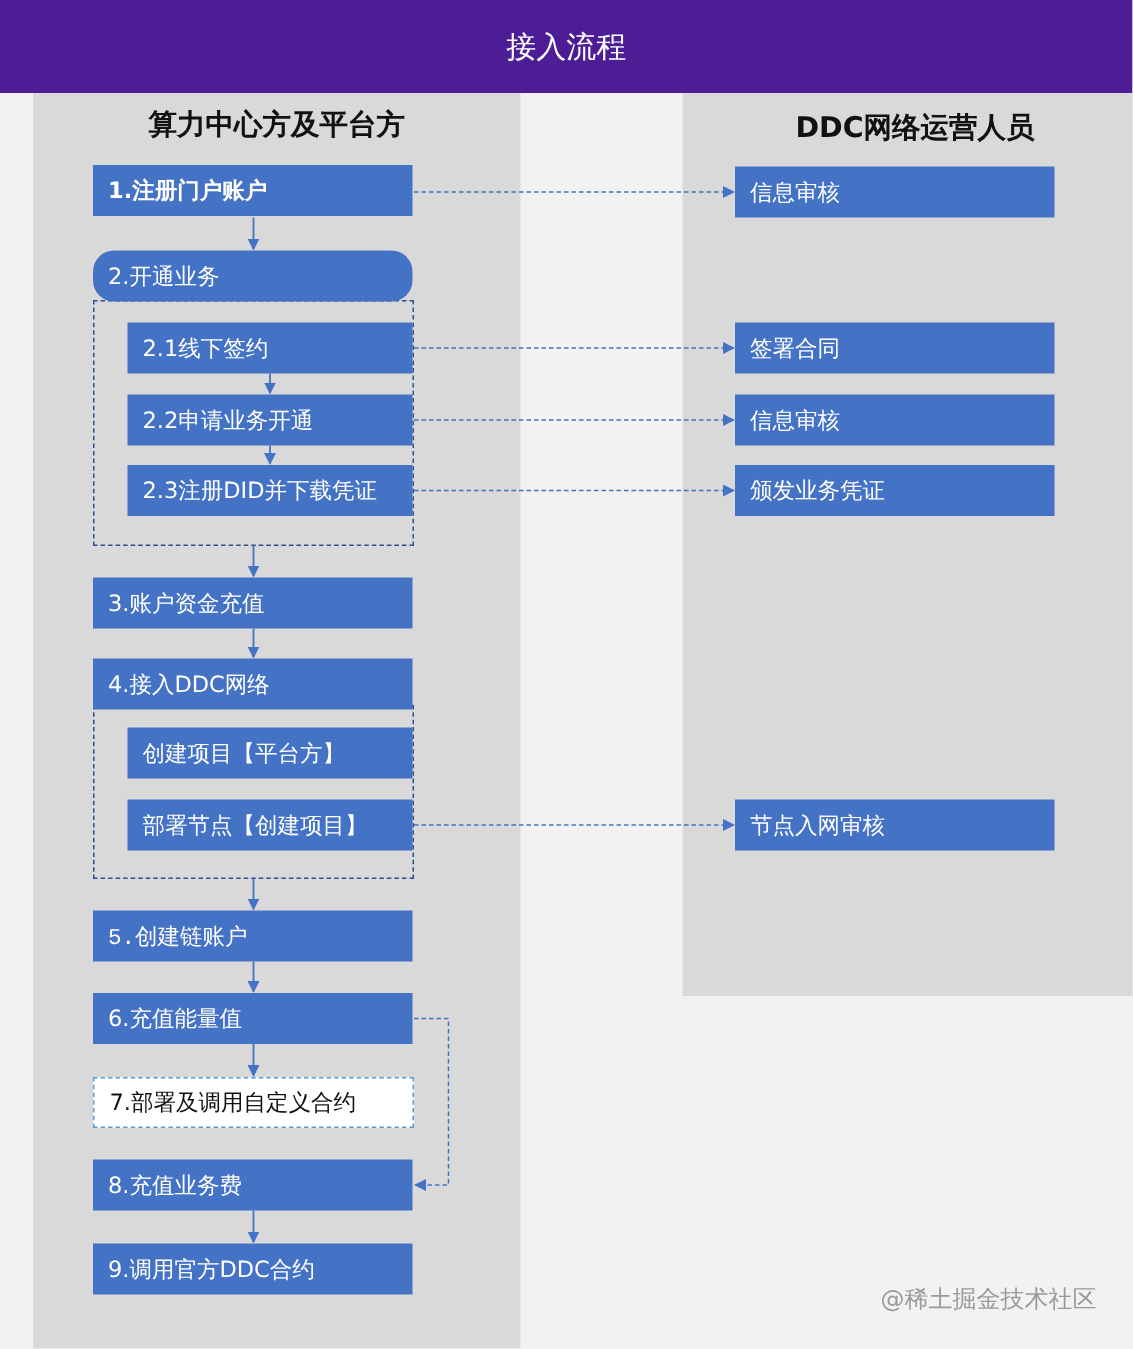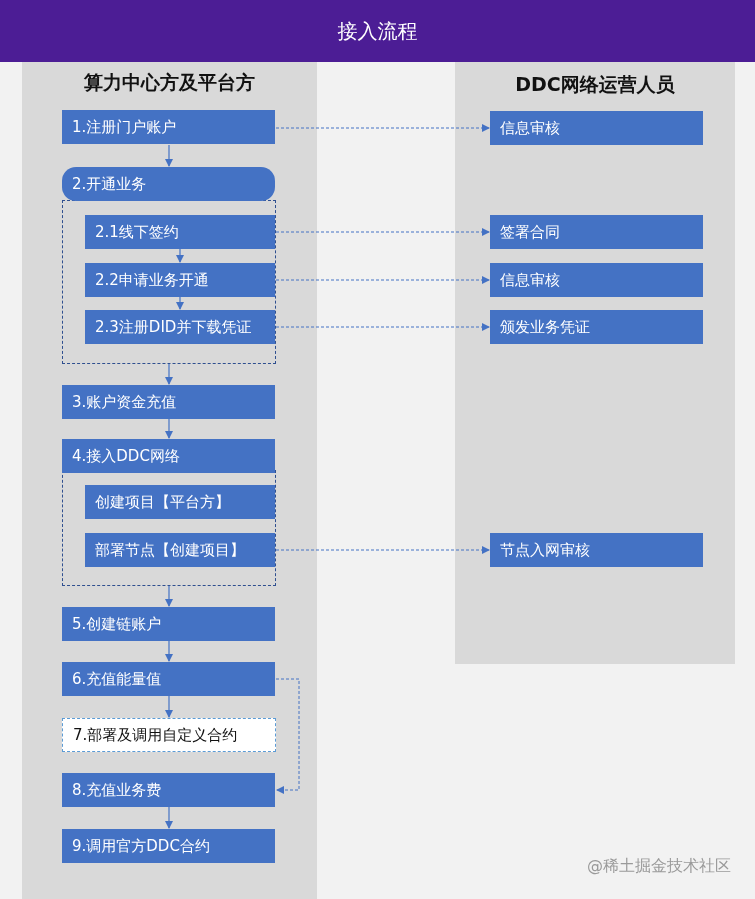--- a/index.html
+++ b/index.html
@@ -1,18 +1,18 @@
 <!DOCTYPE html>
 <html><head>
 <meta charset="utf-8">
 <style>
   html,body{margin:0;padding:0;}
   body{width:755px;height:899px;background:#f2f2f2;position:relative;overflow:hidden;font-family:"DejaVu Sans","Liberation Sans",sans-serif;}
   .header{position:absolute;left:0;top:0;width:755px;height:62px;background:#4c1d95;color:#fff;font-size:20px;display:flex;align-items:center;justify-content:center;}
-  .lane{position:absolute;background:#d9d9d9;}
+  .lane{position:absolute;background:#d9d9d9;padding-left:30px;}
   .lane-title{position:absolute;left:0;width:100%;text-align:center;font-size:19px;font-weight:bold;color:#111;}
   .box{position:absolute;background:#4472c4;color:#fff;font-size:15px;display:flex;align-items:center;box-sizing:border-box;padding-left:10px;}
   .box.white{background:#fff;color:#111;border:1.5px dashed #5b9bd5;}
   .group{position:absolute;border:1.5px dashed #2f4f8f;box-sizing:border-box;}
   svg.lines{position:absolute;left:0;top:0;}
   .watermark{position:absolute;right:24px;top:856px;font-size:16px;color:#9a9a9a;}
 </style>
 </head>
 <body>
 
@@ -21,30 +21,30 @@
 <div class="lane" style="left:22px;top:62px;width:295px;height:837px;">
   <div class="lane-title" style="top:8px;">算力中心方及平台方</div>
 </div>
 <div class="lane" style="left:455px;top:62px;width:280px;height:602px;">
   <div class="lane-title" style="top:10px;">DDC网络运营人员</div>
 </div>
 
 <div class="group" style="left:62px;top:200px;width:214px;height:164px;"></div>
 <div class="group" style="left:62px;top:470px;width:214px;height:116px;"></div>
 
-<div class="box" style="left:62px;top:110px;width:213px;height:34px;">1.注册门户账户</div>
+<div class="box" style="left:62px;top:110px;width:213px;height:34px;font-weight:bold;">1.注册门户账户</div>
 <div class="box" style="left:62px;top:167px;width:213px;height:34px;border-radius:14px;">2.开通业务</div>
 <div class="box" style="left:85px;top:215px;width:190px;height:34px;">2.1线下签约</div>
 <div class="box" style="left:85px;top:263px;width:190px;height:34px;">2.2申请业务开通</div>
 <div class="box" style="left:85px;top:310px;width:190px;height:34px;">2.3注册DID并下载凭证</div>
 <div class="box" style="left:62px;top:385px;width:213px;height:34px;">3.账户资金充值</div>
 <div class="box" style="left:62px;top:439px;width:213px;height:34px;">4.接入DDC网络</div>
 <div class="box" style="left:85px;top:485px;width:190px;height:34px;">创建项目【平台方】</div>
 <div class="box" style="left:85px;top:533px;width:190px;height:34px;">部署节点【创建项目】</div>
-<div class="box" style="left:62px;top:607px;width:213px;height:34px;">5.创建链账户</div>
+<div class="box" style="left:62px;top:607px;width:213px;height:34px;font-family:Liberation Mono, monospace;">5.创建链账户</div>
 <div class="box" style="left:62px;top:662px;width:213px;height:34px;">6.充值能量值</div>
 <div class="box white" style="left:62px;top:718px;width:214px;height:34px;text-align:right;">7.部署及调用自定义合约</div>
 <div class="box" style="left:62px;top:773px;width:213px;height:34px;">8.充值业务费</div>
 <div class="box" style="left:62px;top:829px;width:213px;height:34px;">9.调用官方DDC合约</div>
 
 <div class="box" style="left:490px;top:111px;width:213px;height:34px;">信息审核</div>
 <div class="box" style="left:490px;top:215px;width:213px;height:34px;">签署合同</div>
 <div class="box" style="left:490px;top:263px;width:213px;height:34px;">信息审核</div>
 <div class="box" style="left:490px;top:310px;width:213px;height:34px;">颁发业务凭证</div>
 <div class="box" style="left:490px;top:533px;width:213px;height:34px;">节点入网审核</div>

